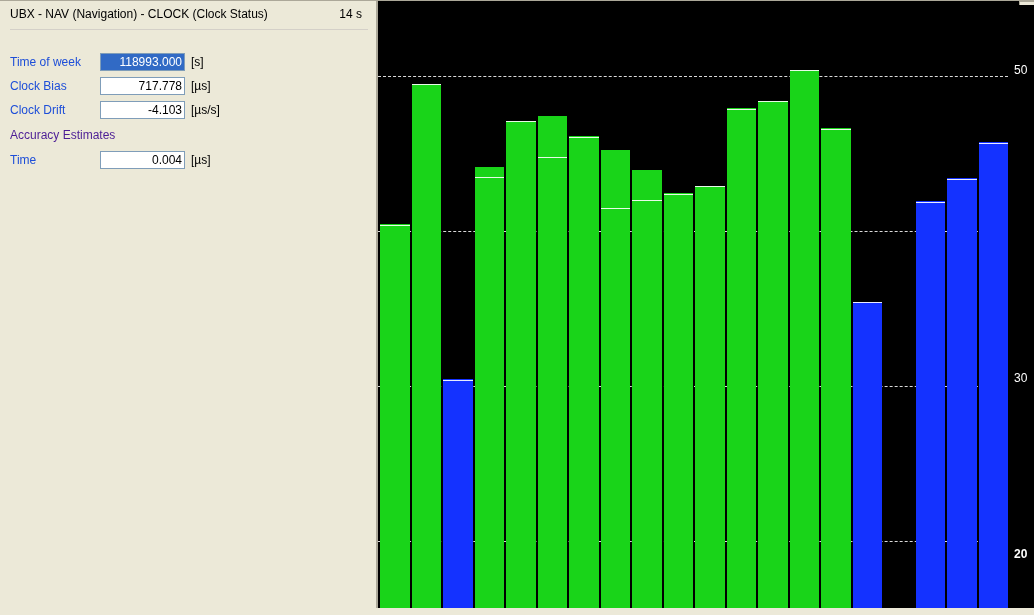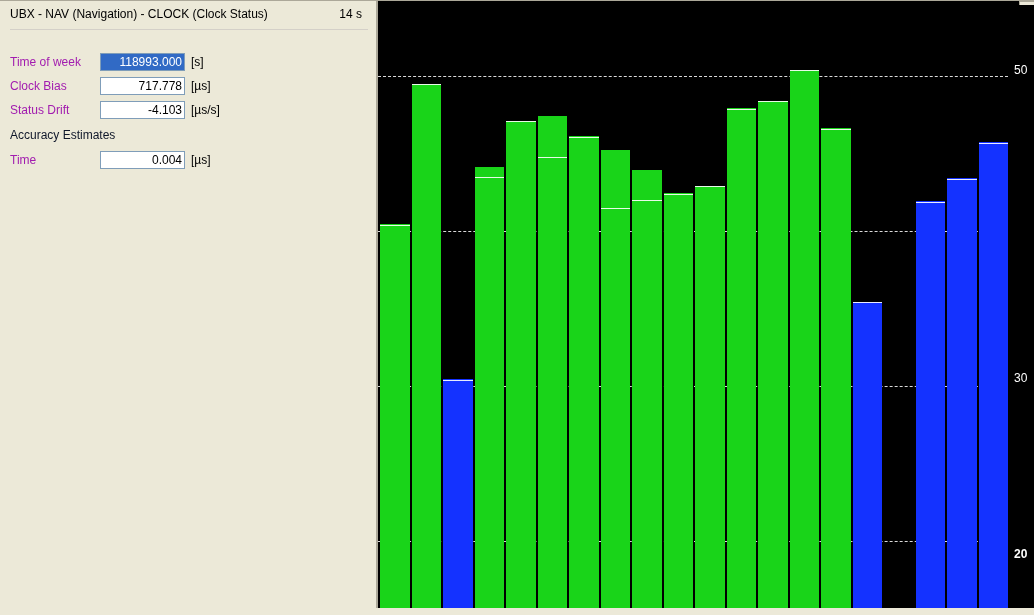--- a/index.html
+++ b/index.html
@@ -17,41 +17,41 @@
     font-size: 12px; color: #000; padding: 2px 0 8px 0;
     border-bottom: 1px solid #d4d0c8;
     margin-bottom: 20px;
   }
   .pane-title { }
   .pane-age { padding-right: 6px; }
   .field-row {
     display: flex; align-items: center; height: 24px;
   }
   .field-label {
-    width: 90px; color: #a21caf; font-size: 12px;
+    width: 90px; color: #1d4ed8; font-size: 12px;
   }
   .field-input {
     width: 85px; height: 18px;
     border: 1px solid #7f9db9;
     background: #fff;
     font-family: Tahoma, Arial, sans-serif;
     font-size: 12px;
     text-align: right;
     padding: 0 2px;
     color: #000;
   }
   .field-input.selected {
     background: #316ac5;
     color: #fff;
   }
   .field-unit {
     padding-left: 6px; color: #000; font-size: 12px;
   }
   .section-title {
-    margin-top: 6px; margin-bottom: 6px; color: #0f172a; font-size: 12px;
+    margin-top: 6px; margin-bottom: 6px; color: #4c1d95; font-size: 12px;
   }
   .right-pane {
     flex: 1; height: 100%; background: #000; position: relative;
     border-top: 1px solid #aca899;
     overflow: hidden;
   }
   .chart-area {
     position: absolute; left: 0; top: 4px; right: 26px; bottom: 0;
     background: #000;
   }
@@ -104,21 +104,21 @@
       <span class="field-unit">[s]</span>
     </div>
 
     <div class="field-row">
       <span class="field-label">Clock Bias</span>
       <input class="field-input" value="717.778" style="">
       <span class="field-unit">[µs]</span>
     </div>
 
     <div class="field-row">
-      <span class="field-label">Status Drift</span>
+      <span class="field-label">Clock Drift</span>
       <input class="field-input" value="-4.103" style="">
       <span class="field-unit">[µs/s]</span>
     </div>
 
     <div class="section-title">Accuracy Estimates</div>
 
     <div class="field-row">
       <span class="field-label">Time</span>
       <input class="field-input" value="0.004" style="">
       <span class="field-unit">[µs]</span>

